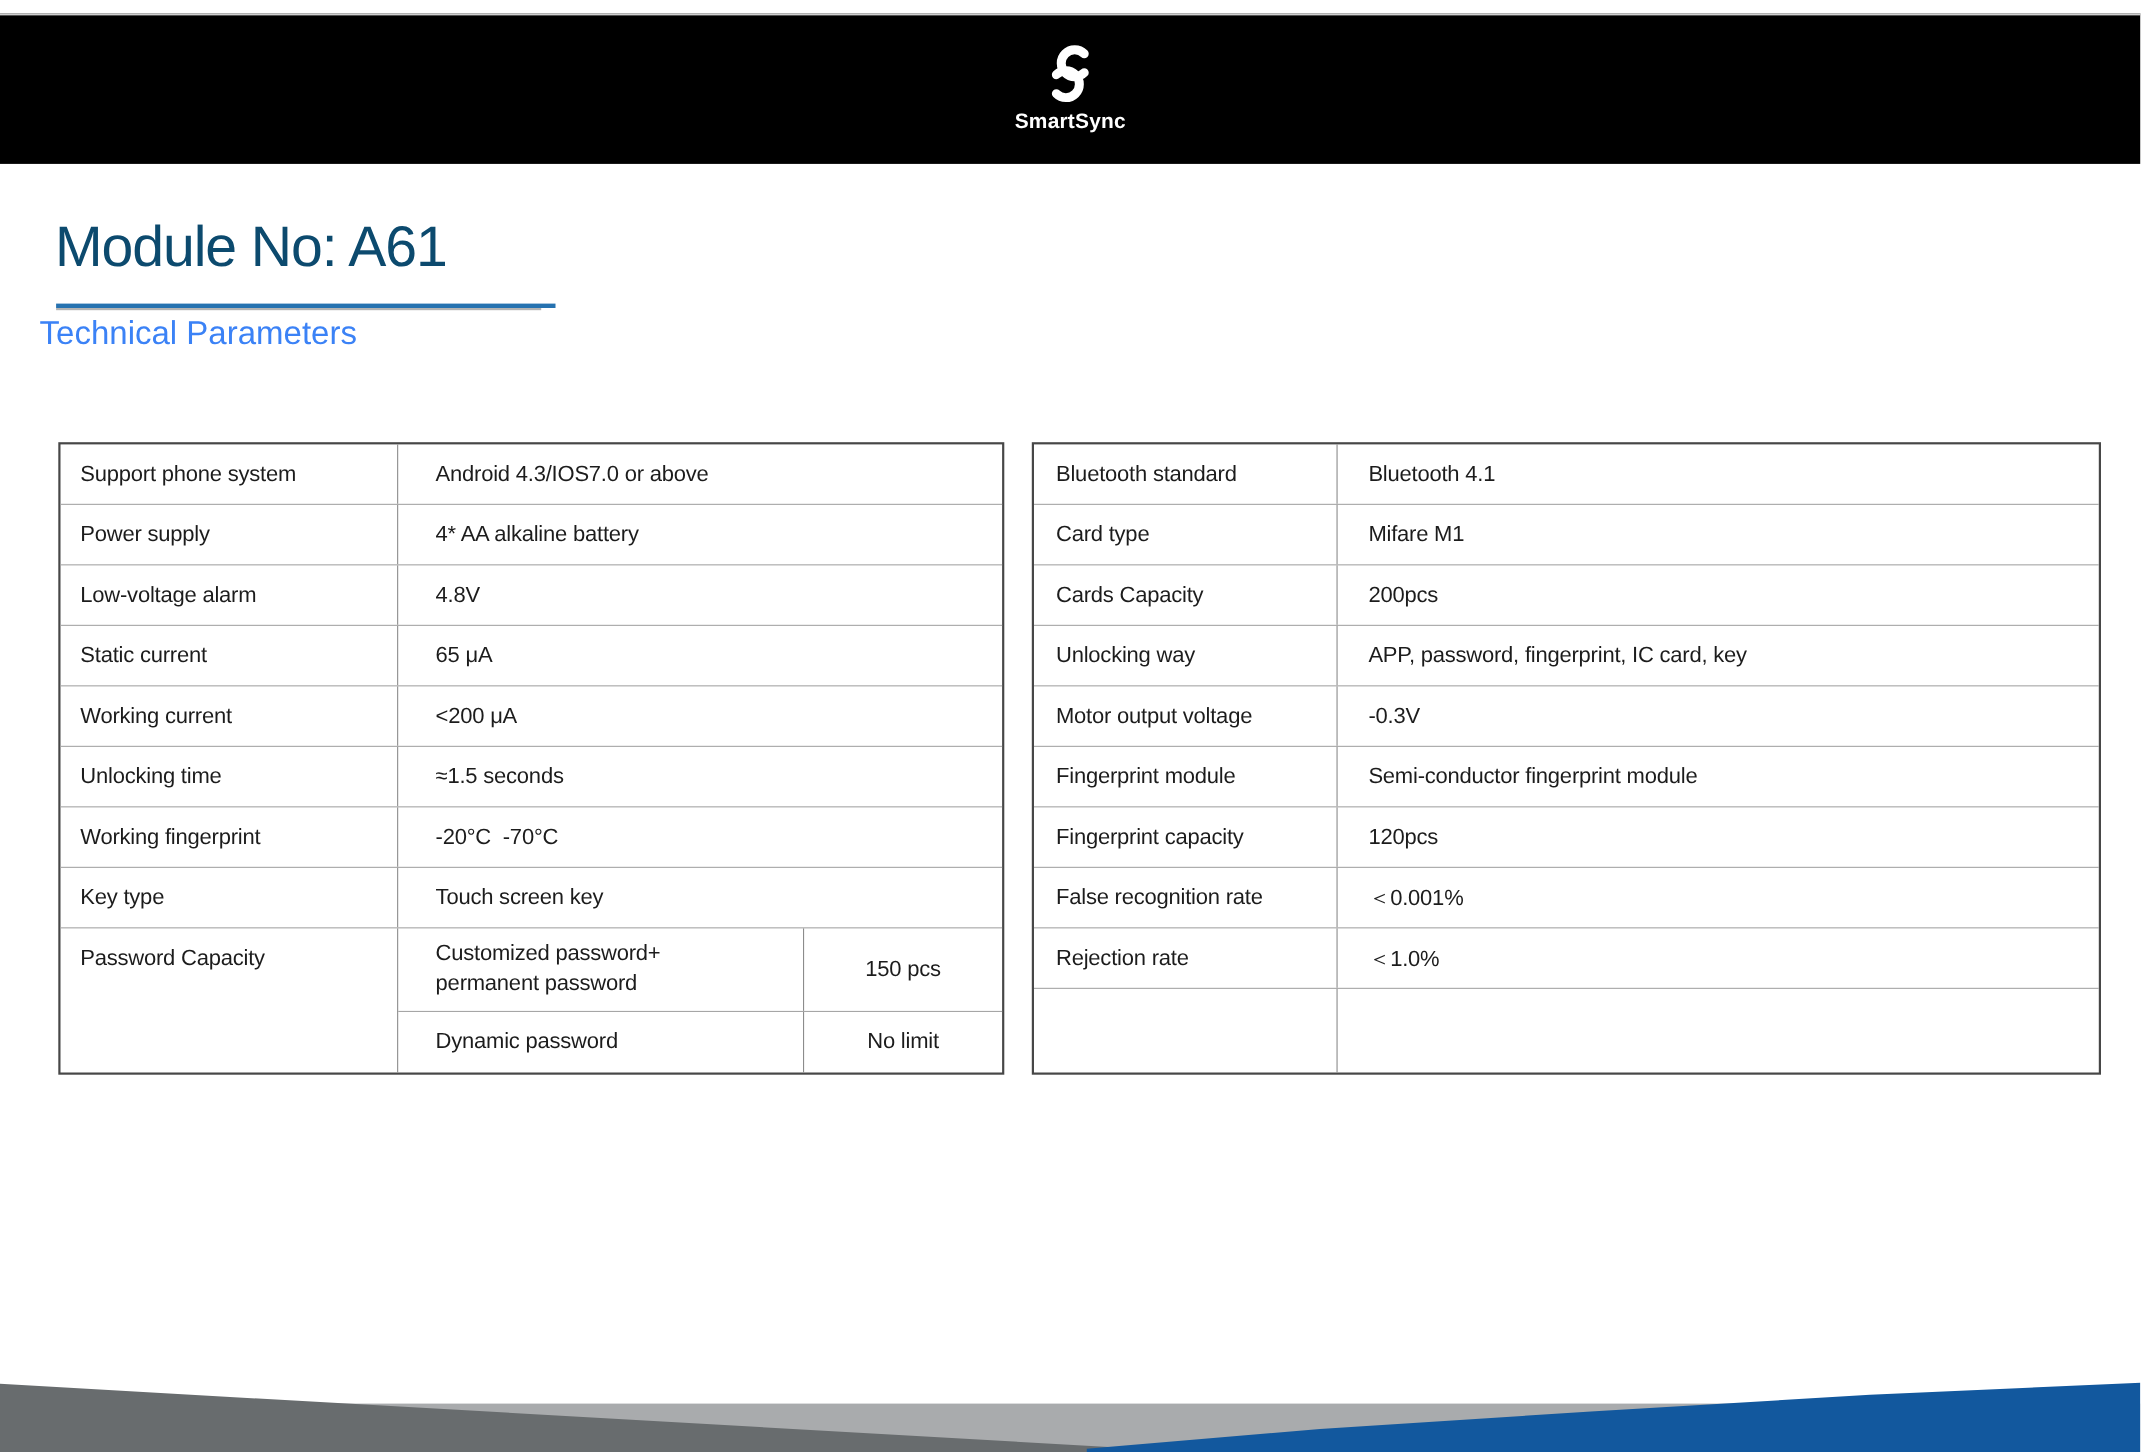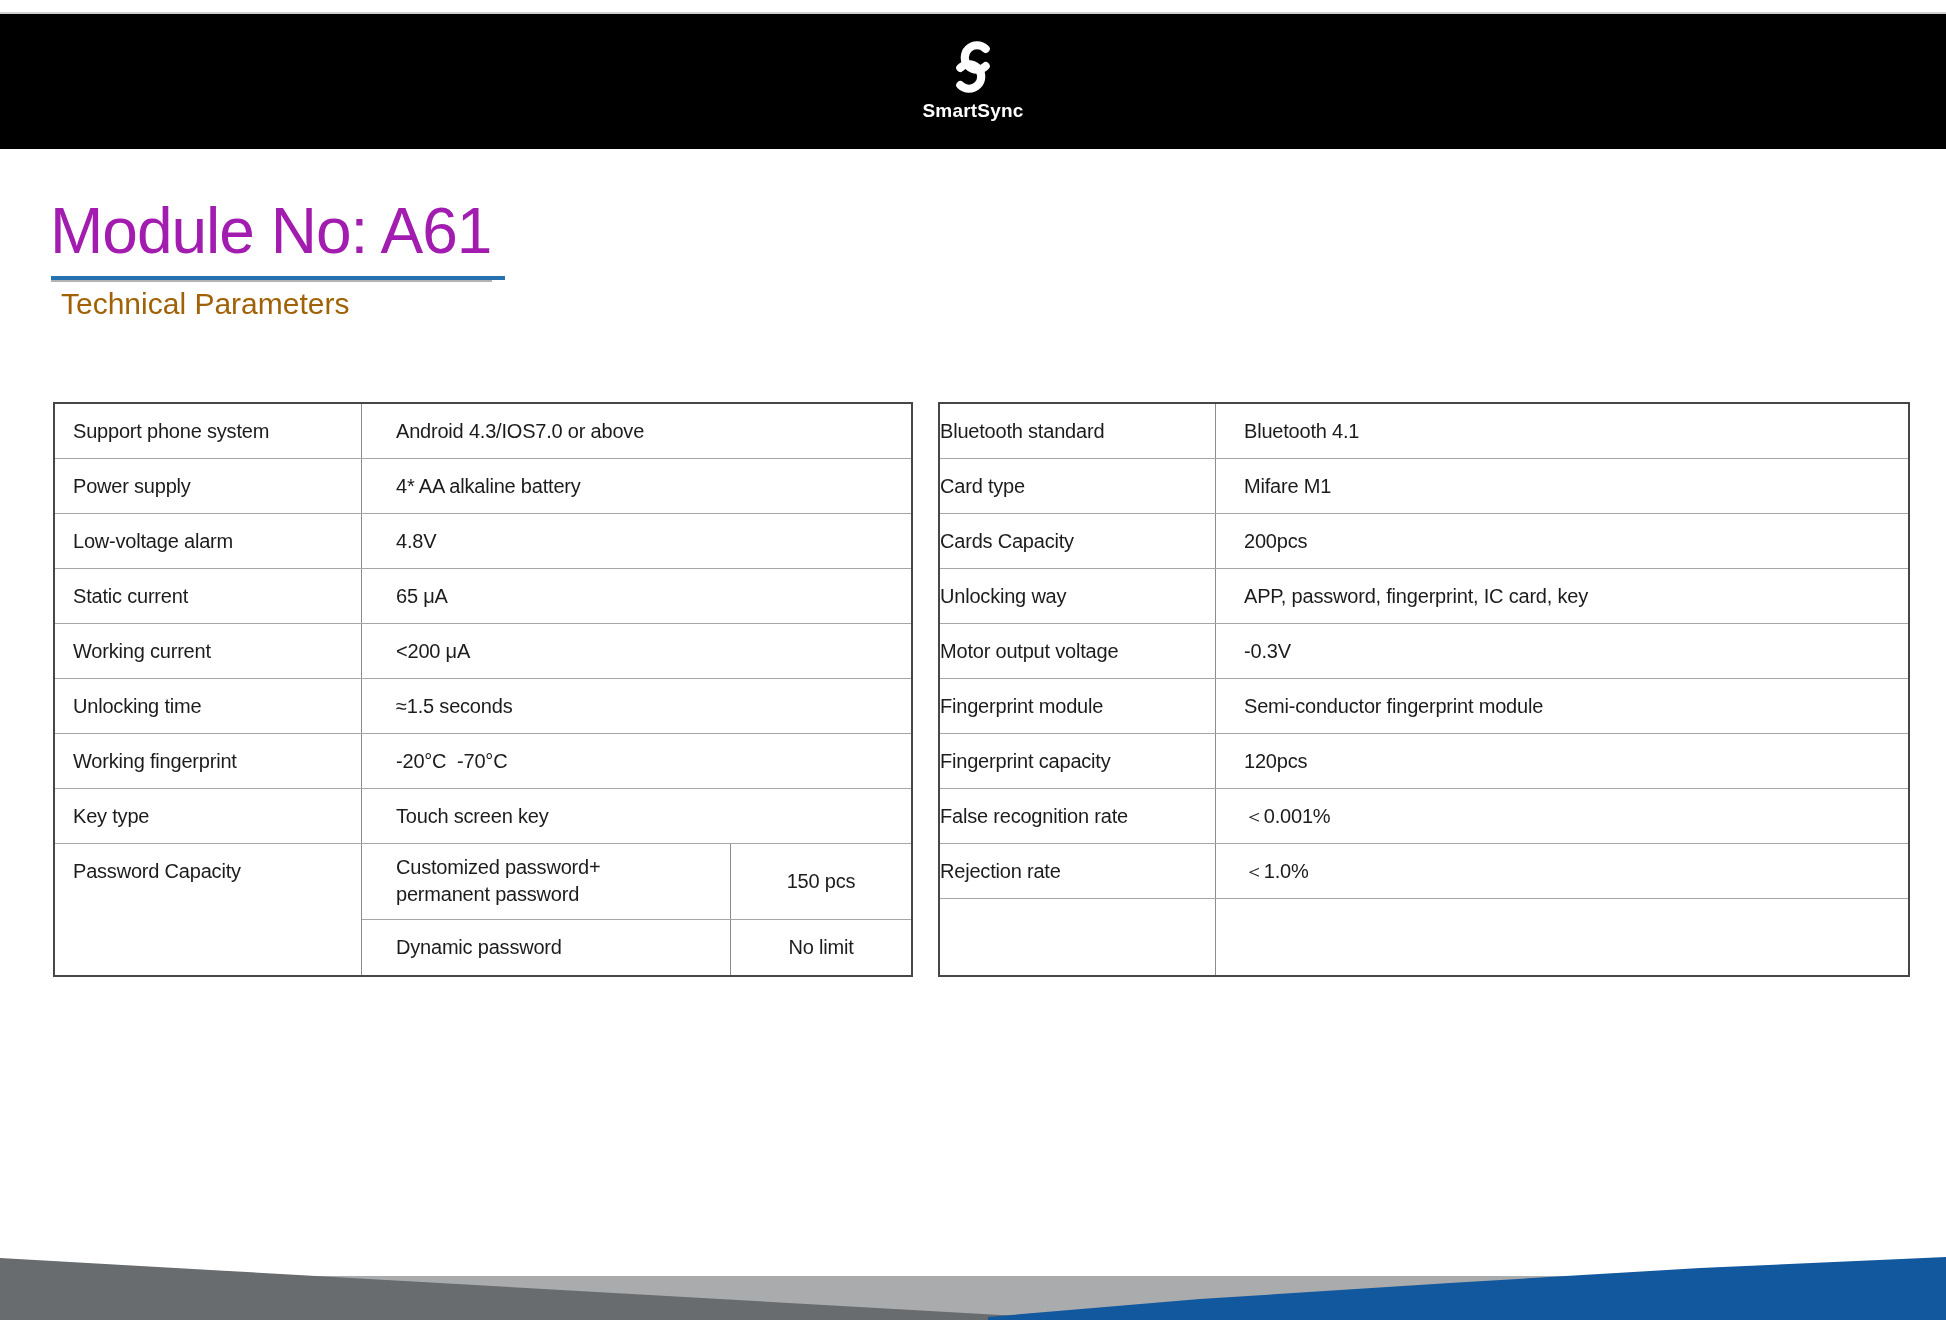--- a/index.html
+++ b/index.html
@@ -18,33 +18,33 @@
   #logo-icon { position:absolute; left:944px; top:22px; }
   #brand {
     position:absolute; left:0; top:86px; width:1946px;
     text-align:center; color:#ffffff; font-size:19px; font-weight:700;
     letter-spacing:0.2px;
   }
 
   
   #page-title {
     position:absolute; left:50px; top:199px;
-    font-size:64px; line-height:1; letter-spacing:-1px; color:#a21caf;
+    font-size:52px; line-height:1; letter-spacing:-1px; color:#0c4a6e;
   }
   #title-underline {
     position:absolute; left:51px; top:276px; width:454px; height:4px;
     background:#2672b0;
   }
   #title-underline-shadow {
     position:absolute; left:51px; top:280px; width:441px; height:2px;
     background:#b3b3b3;
   }
   #page-subtitle {
-    position:absolute; left:61px; top:287px;
-    font-size:30px; line-height:1.1; color:#a16207;
+    position:absolute; left:36px; top:287px;
+    font-size:30px; line-height:1.1; color:#3b82f6;
   }
 
   
   .spec-table {
     position:absolute; top:402px; height:575px;
     border:2px solid #474747; box-sizing:border-box;
     display:flex; flex-direction:column;
     font-size:20px; letter-spacing:-0.2px; color:#1c1c1c;
     background:#ffffff;
   }
@@ -53,21 +53,21 @@
 
   .srow { display:flex; box-sizing:border-box; flex:0 0 auto; }
   .srow + .srow { border-top:1px solid #a6a6a6; }
   .h54 { height:54px; } .h55 { height:55px; } .h77 { height:77px; }
 
   .lcell {
     box-sizing:border-box; display:flex; align-items:center;
     border-right:1px solid #8c8c8c;
   }
   #table-left  .lcell { width:307px; padding-left:18px; }
-  #table-right .lcell { width:276px; }
+  #table-right .lcell { width:276px; padding-left:20px; }
   .vcell {
     box-sizing:border-box; flex:1 1 auto; display:flex; align-items:center;
   }
   #table-left  .vcell { padding-left:34px; }
   #table-right .vcell { padding-left:28px; }
 
   
   #pw-row { height:132px;justify-content:flex-end; }
   #pw-row .lcell { align-items:flex-start; padding-top:16px; }
   #pw-right { flex:1 1 auto; display:flex; flex-direction:column; }

